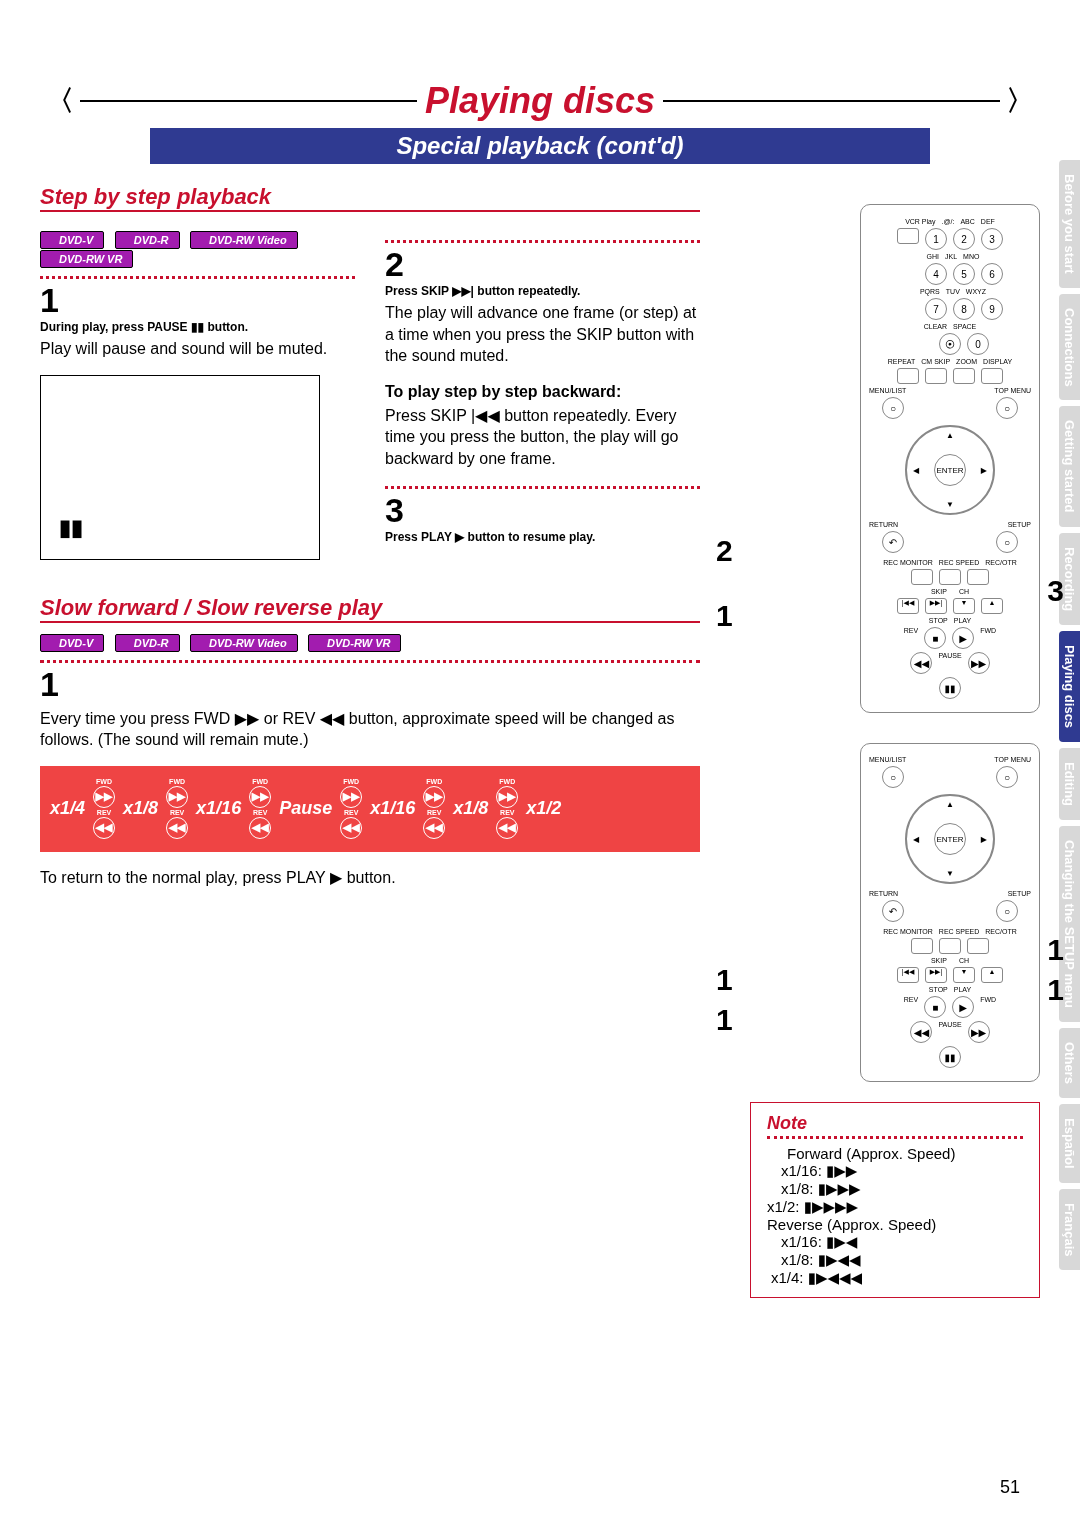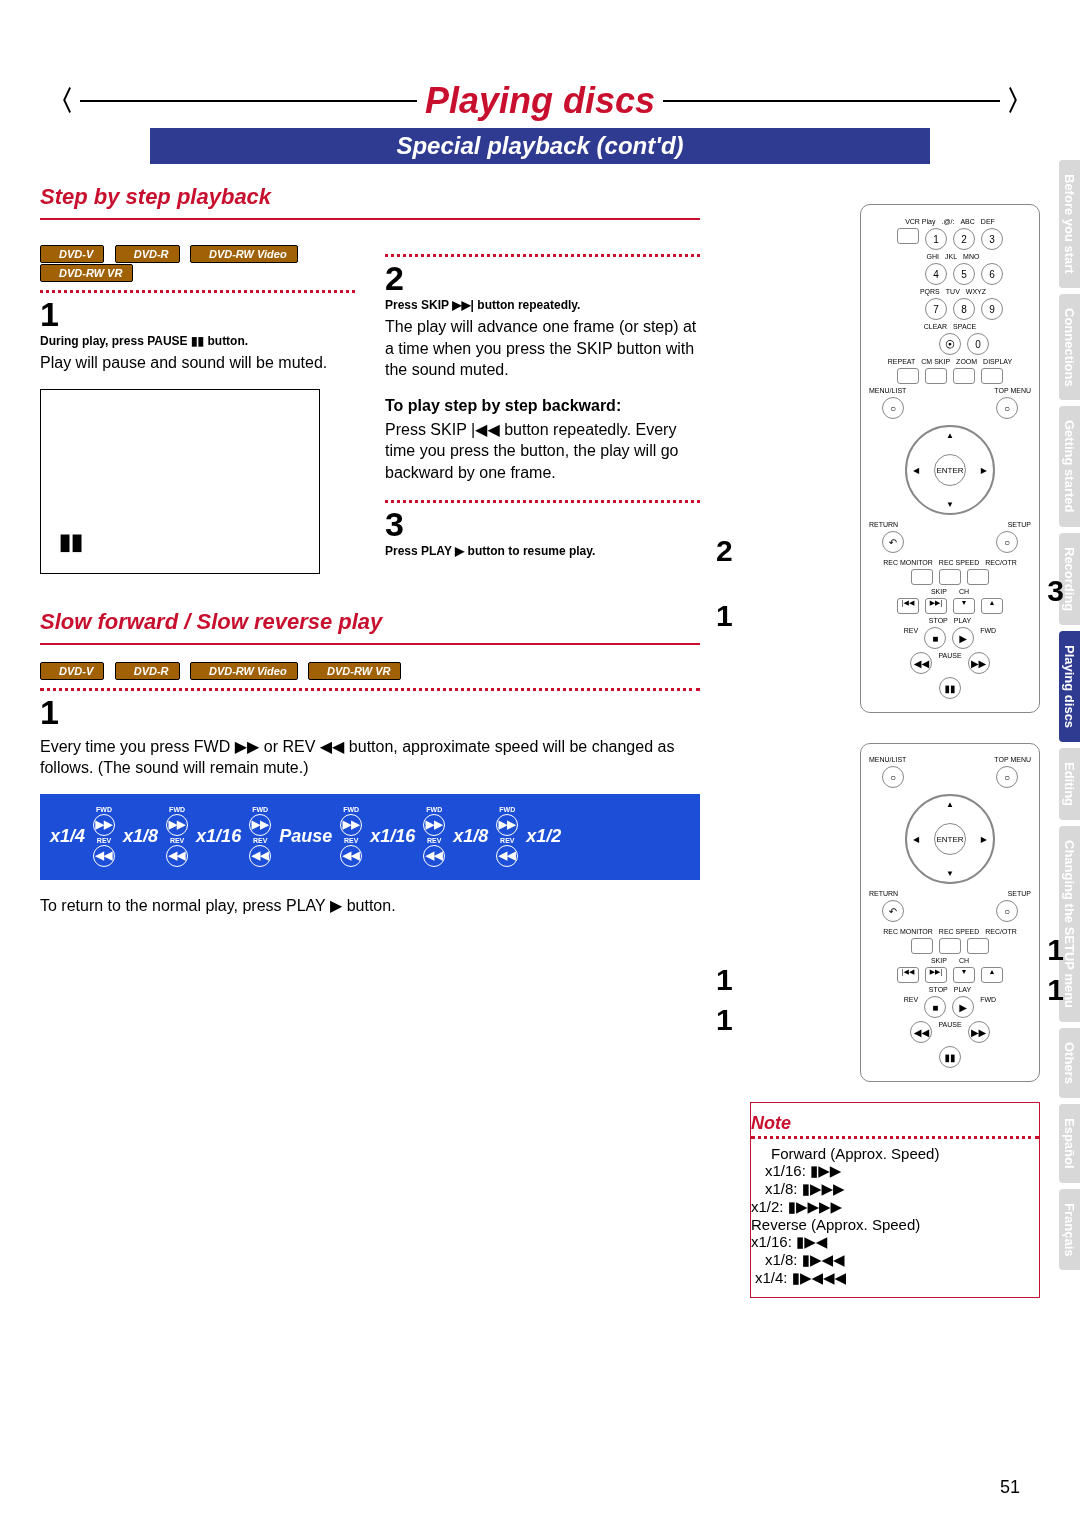--- a/index.html
+++ b/index.html
@@ -2,44 +2,44 @@
 <html><head>
 <meta charset="utf-8">
 <style>
 *{box-sizing:border-box;margin:0;padding:0}
 body{font-family:Arial,Helvetica,sans-serif;background:#fff;color:#000;width:1080px;height:1528px;padding:80px 40px 40px 40px;position:relative}
 .title-bar{display:flex;align-items:center;justify-content:center;margin-bottom:6px}
 .title-bar .line{flex:1;height:2px;background:#000}
 .title-bar .lt,.title-bar .gt{font-size:28px;font-weight:bold;padding:0 6px}
 .title-bar .title{font-size:36px;font-weight:bold;font-style:italic;color:#c8102e;padding:0 8px}
 .subtitle{background:#2f3a91;color:#fff;font-size:24px;font-weight:bold;font-style:italic;text-align:center;padding:4px 0;margin:0 110px}
-.section-title{font-weight:bold;font-style:italic;font-size:22px;color:#c8102e;border-bottom:2px solid #c8102e;padding-bottom:8px;margin:20px 0 16px}
+.section-title{font-weight:bold;font-style:italic;font-size:22px;color:#c8102e;border-bottom:2px solid #c8102e;padding-bottom:0;margin:20px 0 10px}
 .badges{margin:8px 0}
-.badge{display:inline-block;background:#a16207;color:#fff;font-size:11px;font-weight:bold;font-style:italic;padding:2px 10px 2px 18px;margin-right:6px;border-radius:2px;position:relative;border:1px solid #000}
+.badge{display:inline-block;background:#a21caf;color:#fff;font-size:11px;font-weight:bold;font-style:italic;padding:2px 10px 2px 18px;margin-right:6px;border-radius:2px;position:relative;border:1px solid #000}
 .dotrule{border-top:3px dotted #c8102e;margin:6px 0 2px}
 .bignum{font-size:34px;font-weight:bold}
 .instr{font-weight:bold;font-size:12px}
 .bodytext{font-size:16px;line-height:1.35;margin-top:4px}
 .cols{display:flex;gap:30px}
 .col{flex:1}
 .screenshot{border:1px solid #000;width:280px;height:185px;margin:15px 0;position:relative;display:flex;align-items:flex-end;justify-content:flex-start;padding:10px}
 .pause-glyph{font-size:22px;font-weight:bold;margin:8px}
-.speedbar{background:#1d4ed8;color:#fff;padding:12px 10px;display:flex;align-items:center;gap:8px;font-weight:bold;font-style:italic;margin:15px 0;font-size:18px;flex-wrap:nowrap}
+.speedbar{background:#ef4444;color:#fff;padding:12px 10px;display:flex;align-items:center;gap:8px;font-weight:bold;font-style:italic;margin:15px 0;font-size:18px;flex-wrap:nowrap}
 .speedbar .cell{display:flex;flex-direction:column;align-items:center;font-size:10px;font-style:normal}
 .speedbar .circ{border:1px solid #fff;border-radius:50%;width:22px;height:22px;display:flex;align-items:center;justify-content:center;font-size:11px;margin:1px 0}
 .remote{border:1px solid #888;border-radius:10px;width:180px;padding:10px 8px;margin-left:auto;background:#fff;font-size:8px;text-align:center}
 .remote .krow{display:flex;justify-content:center;gap:6px;margin:3px 0;font-size:7px}
 .remote .btn{border:1px solid #888;border-radius:50%;width:22px;height:22px;display:flex;align-items:center;justify-content:center;font-size:10px}
 .remote .btn-sq{border:1px solid #888;width:22px;height:16px;border-radius:3px}
 .remote .dpad{border:2px solid #888;border-radius:50%;width:90px;height:90px;margin:6px auto;display:flex;align-items:center;justify-content:center;position:relative}
 .remote .enter{border:1px solid #888;border-radius:50%;width:32px;height:32px;display:flex;align-items:center;justify-content:center;font-size:8px}
 .remote .lbls{display:flex;justify-content:space-between;font-size:7px;margin-top:2px}
 .callout{font-size:30px;font-weight:bold;position:absolute}
 .rcol{position:relative}
-.notebox{border:1px solid #c8102e;padding:10px 0;font-size:15px;width:290px;margin-left:auto;margin-top:20px}
+.notebox{border:1px solid #c8102e;padding:10px 16px;font-size:15px;width:290px;margin-left:auto;margin-top:20px}
 .notebox .nt{color:#c8102e;font-weight:bold;font-style:italic;font-size:18px}
 .notebox .nd{border-top:3px dotted #c8102e;margin:2px 0 6px}
 .sidetabs{position:absolute;right:0;top:160px;display:flex;flex-direction:column;gap:6px}
 .tab{writing-mode:vertical-rl;background:#d8d8d8;color:#fff;font-size:13px;font-weight:bold;padding:14px 3px;border-radius:4px 0 0 4px;text-align:center}
 .tab.active{background:#2f3a91}
 .pagenum{position:absolute;right:60px;bottom:30px;font-size:18px}
 .subhead{font-weight:bold;font-size:16px;margin-top:16px}
 .remote-wrap{position:relative}
 </style>
 </head>
@@ -364,20 +364,20 @@
   </div>
 
   <div class="notebox">
     <div class="nt">Note</div>
     <div class="nd"></div>
     <div style="margin-left:20px;margin-top:4px">Forward (Approx. Speed)</div>
     <div style="margin-left:14px">x1/16: ▮▶▶</div>
     <div style="margin-left:14px">x1/8:  ▮▶▶▶</div>
     <div style="">x1/2:  ▮▶▶▶▶</div>
     <div style="margin-left:0">Reverse (Approx. Speed)</div>
-    <div style="">x1/16: ▮▶◀</div>
+    <div style="margin-left:14px">x1/16: ▮▶◀</div>
     <div style="margin-left:14px">x1/8:  ▮▶◀◀</div>
     <div style="margin-left:4px">x1/4:  ▮▶◀◀◀</div>
   </div>
 </div>
 </div>
 
 <div class="pagenum">51</div>
 
 </body></html>

